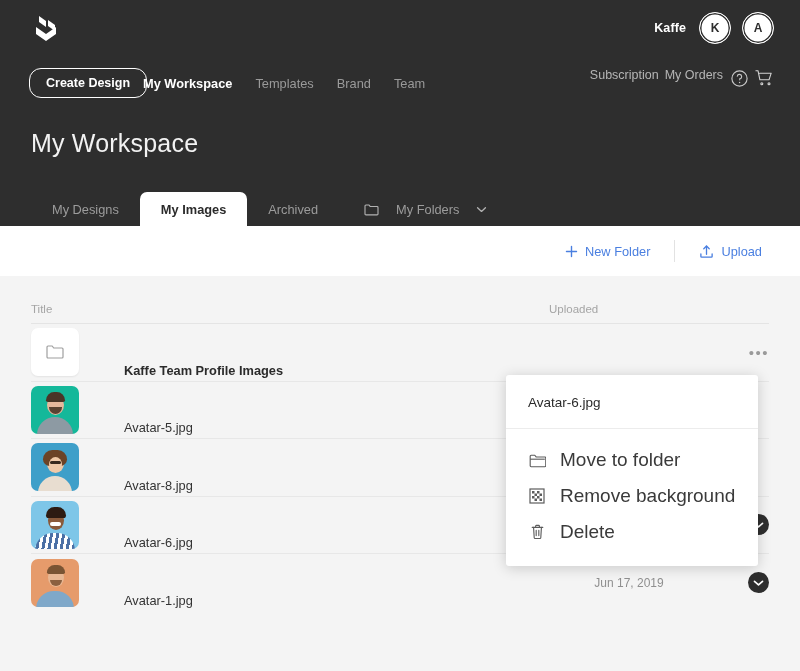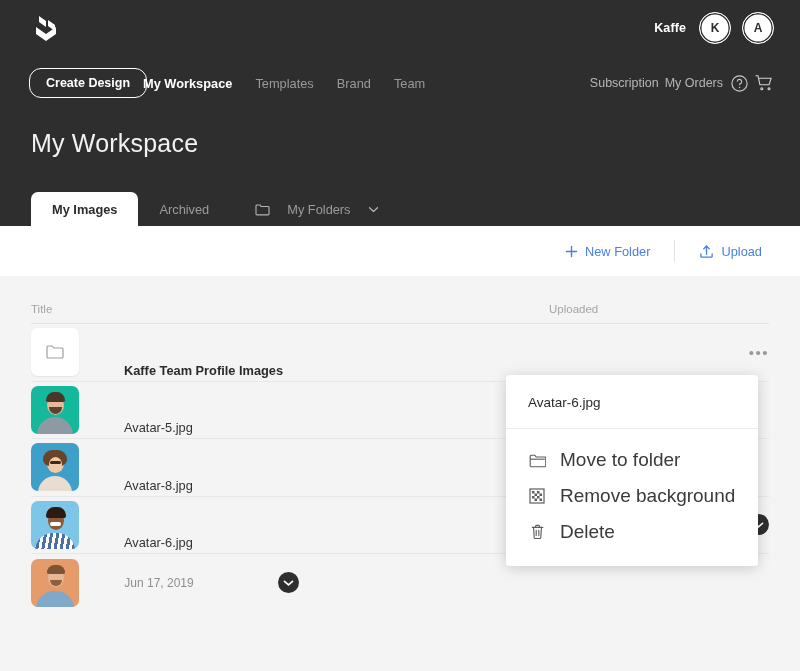--- a/index.html
+++ b/index.html
@@ -123,21 +123,20 @@
     color: #ffffff;
     font-weight: bold;
   }
 
   .navright {
     position: absolute;
     right: 25px;
     top: 3px;
     height: 30px;
     display: flex;
-    align-items: center;
     gap: 6px;
   }
 
   .navright .navlink { color: #b6b6b6; font-size: 12.5px; }
 
   .icon-btn {
     width: 20px;
     height: 20px;
     display: flex;
     align-items: center;
@@ -424,20 +423,23 @@
             <circle cx="7.5" cy="16.4" r="1.1"></circle>
             <circle cx="15.4" cy="16.4" r="1.1"></circle>
           </svg>
         </div>
       </div>
     </div>
 
     <h1 class="page-title">My Workspace</h1>
 
     <div class="tabs">
+      <div class="tab">
+        <span>My Designs</span>
+      </div>
       <div class="tab active">
         <span>My Images</span>
       </div>
       <div class="tab">
         <span>Archived</span>
       </div>
       <div class="tab folders">
         <span>
           <svg width="15" height="13" viewBox="0 0 16 14" fill="none" stroke="#b3b3b3" stroke-width="1.2" stroke-linejoin="round">
             <path d="M1 3.2a1 1 0 0 1 1-1h3.4l1.3 1.6H14a1 1 0 0 1 1 1v7a1 1 0 0 1-1 1H2a1 1 0 0 1-1-1z"></path>
@@ -549,20 +551,21 @@
 
     <div class="row">
       <div class="row-thumb" style="background:#e69b6b">
         <div class="portrait">
           <div class="p-body" style="left:5px;top:32px;width:38px;height:20px;background:#7fa8c9"></div>
           <div class="p-head" style="left:17px;top:9px;width:16px;height:19px;background:#e8b894"></div>
           <div class="p-hair" style="left:16px;top:6px;width:18px;height:9px;background:#7a5433;border-radius:9px 9px 2px 2px"></div>
           <div class="p-hair" style="left:19px;top:21px;width:12px;height:6px;background:#8a6040;border-radius:0 0 6px 6px"></div>
         </div>
       </div>
+      <div class="row-name plain">Avatar-1.jpg</div>
       <div class="row-date">Jun 17, 2019</div>
       <div class="row-action">
         <div class="dl-btn">
           <svg width="11" height="8" viewBox="0 0 12 8" fill="none" stroke="#ffffff" stroke-width="1.8" stroke-linecap="round" stroke-linejoin="round">
             <path d="M1.6 2.2 L6 6.1 L10.4 2.2"></path>
           </svg>
         </div>
       </div>
     </div>
   </div>

